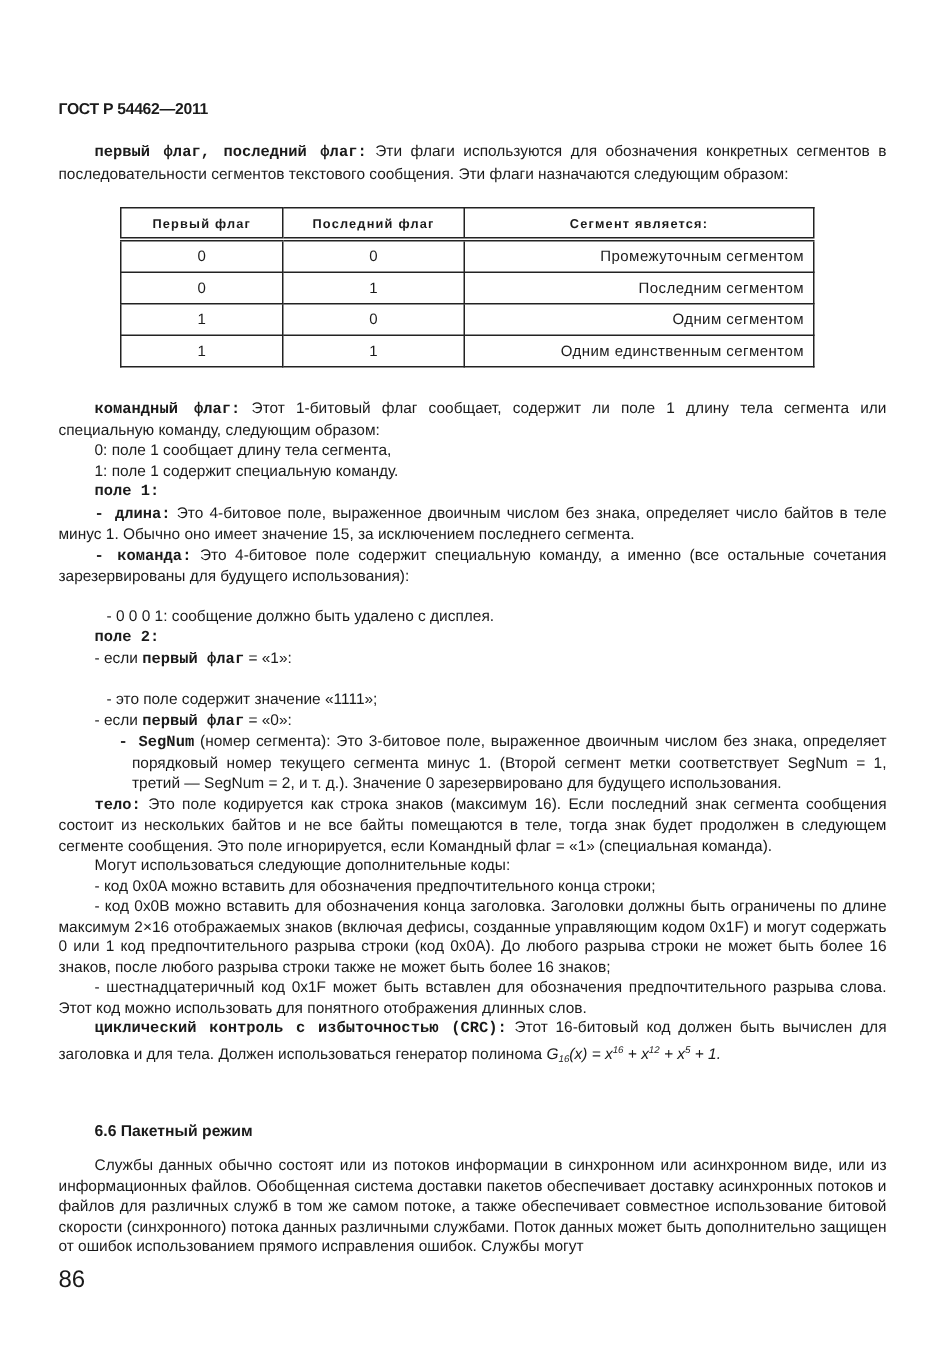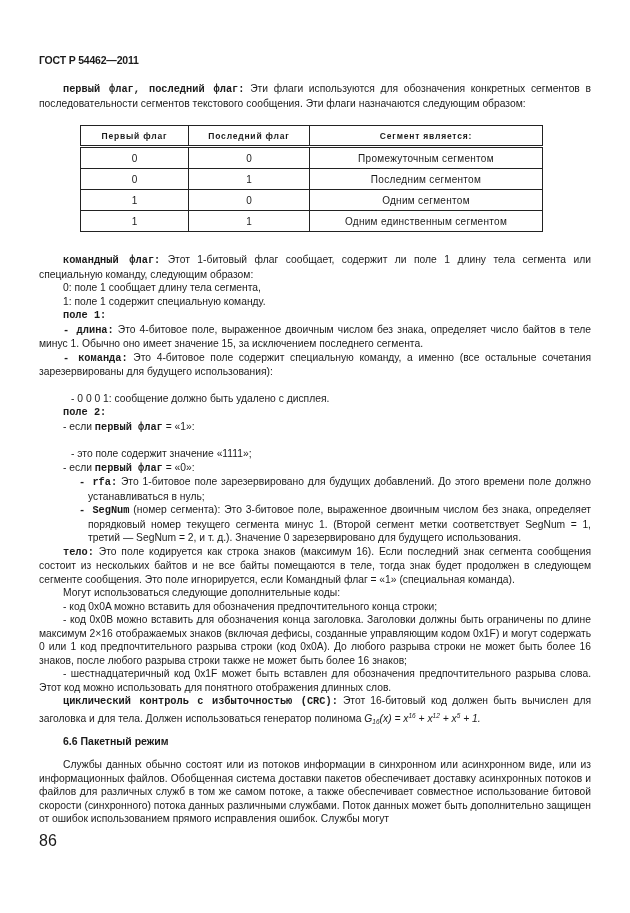--- a/index.html
+++ b/index.html
@@ -1,32 +1,32 @@
 <!DOCTYPE html>
 <html><head>
 <meta charset="utf-8">
 <style>
   html, body { margin: 0; padding: 0; background: #ffffff; }
   body { width: 630px; height: 913px; position: relative; overflow: hidden;
          font-family: "Liberation Sans", sans-serif; color: #1a1a1a; }
-  .page { position: absolute; left: 0; top: 2px; width: 630px; height: 762px; }
+  .page { position: absolute; left: 0; top: 15px; width: 630px; height: 762px; }
   .header { position: absolute; left: 39px; top: 52px; font-size: 10.5px; font-weight: bold; letter-spacing: -0.2px; }
   .text { position: absolute; left: 39px; width: 552px; font-size: 10.3px; line-height: 13.5px; text-align: justify; }
   .p { margin: 0; }
   .ind1 { text-indent: 24px; }
   .pad1 { padding-left: 24px; }
   .pad2 { padding-left: 32px; margin-top: 13px; }
   .hang { padding-left: 49px; text-indent: -9px; }
   b { font-weight: bold; font-family: Liberation Mono, monospace; }
   table.flags { position: absolute; left: 80px; top: 123px; width: 463px; border-collapse: collapse;
                 font-size: 10px; }
   table.flags th, table.flags td { border: 1px solid #222; height: 20px; padding: 0 6px; }
   table.flags th { font-size: 8.5px; font-weight: bold; letter-spacing: 0.8px; height: 19px; border-bottom: 3px double #222; }
   table.flags td.c { text-align: center; }
-  table.flags td.l { text-align: center; padding-left: 6px; letter-spacing: 0.3px; }
+  table.flags td.l { text-align: right; padding-left: 6px; letter-spacing: 0.3px; }
   .col1 { width: 95px; } .col2 { width: 108px; margin-left: 36px; }
   .sec { position: absolute; left: 63px; top: 733px; font-size: 10.5px; font-weight: bold; }
   .pagenum { position: absolute; left: 39px; top: 830px; font-size: 16px; }
   sup { font-size: 6.5px; vertical-align: 4px; }
   sub { font-size: 6.5px; vertical-align: -2px; }
   .ital { font-style: italic; }
 </style>
 </head>
 <body>
 
@@ -75,21 +75,20 @@
     <p class="p pad1">0: поле 1 сообщает длину тела сегмента,</p>
     <p class="p pad1">1: поле 1 содержит специальную команду.</p>
     <p class="p pad1"><b>поле 1:</b></p>
     <p class="p ind1"><b>- длина:</b><span> Это 4-битовое поле, выраженное двоичным числом без знака, определяет число байтов в теле минус 1. Обычно оно имеет значение 15, за исключением последнего сегмента.</span></p>
     <p class="p ind1"><b>- команда:</b><span> Это 4-битовое поле содержит специальную команду, а именно (все остальные сочетания зарезервированы для будущего использования):</span></p>
     <p class="p pad2">- 0 0 0 1: сообщение должно быть удалено с дисплея.</p>
     <p class="p pad1"><b>поле 2:</b></p>
     <p class="p pad1"><span>- если </span><b>первый флаг</b><span> = «1»:</span></p>
     <p class="p pad2">- это поле содержит значение «1111»;</p>
     <p class="p pad1"><span>- если </span><b>первый флаг</b><span> = «0»:</span></p>
-    <p class="p hang"><b>- rfa:</b><span> Это 1-битовое поле зарезервировано для будущих добавлений. До этого времени поле должно устанавливаться в нуль;</span></p>
     <p class="p hang"><b>- SegNum</b><span> (номер сегмента): Это 3-битовое поле, выраженное двоичным числом без знака, определяет порядковый номер текущего сегмента минус 1. (Второй сегмент метки соответствует SegNum = 1, третий — SegNum = 2, и т. д.). Значение 0 зарезервировано для будущего использования.</span></p>
     <p class="p ind1"><b>тело:</b><span> Это поле кодируется как строка знаков (максимум 16). Если последний знак сегмента сообщения состоит из нескольких байтов и не все байты помещаются в теле, тогда знак будет продолжен в следующем сегменте сообщения. Это поле игнорируется, если Командный флаг = «1» (специальная команда).</span></p>
     <p class="p ind1">Могут использоваться следующие дополнительные коды:</p>
     <p class="p ind1">- код 0x0A можно вставить для обозначения предпочтительного конца строки;</p>
     <p class="p ind1">- код 0x0B можно вставить для обозначения конца заголовка. Заголовки должны быть ограничены по длине максимум 2×16 отображаемых знаков (включая дефисы, созданные управляющим кодом 0x1F) и могут содержать 0 или 1 код предпочтительного разрыва строки (код 0x0A). До любого разрыва строки не может быть более 16 знаков, после любого разрыва строки также не может быть более 16 знаков;</p>
     <p class="p ind1">- шестнадцатеричный код 0x1F может быть вставлен для обозначения предпочтительного разрыва слова. Этот код можно использовать для понятного отображения длинных слов.</p>
     <p class="p ind1"><b>циклический контроль с избыточностью (CRC):</b><span> Этот 16-битовый код должен быть вычислен для заголовка и для тела. Должен использоваться генератор полинома </span><span class="ital"><span>G</span><sub>16</sub><span>(x) = x</span><sup>16</sup><span> + x</span><sup>12</sup><span> + x</span><sup>5</sup><span> + 1.</span></span></p>
   </div>
 
   <div class="sec">6.6 Пакетный режим</div>

